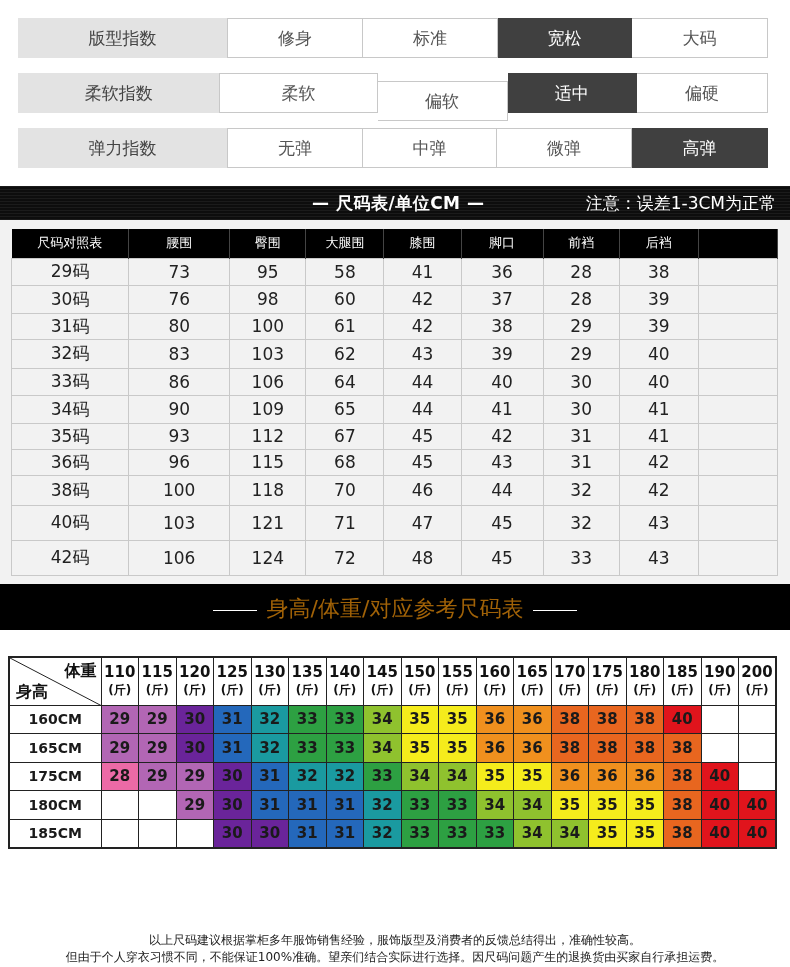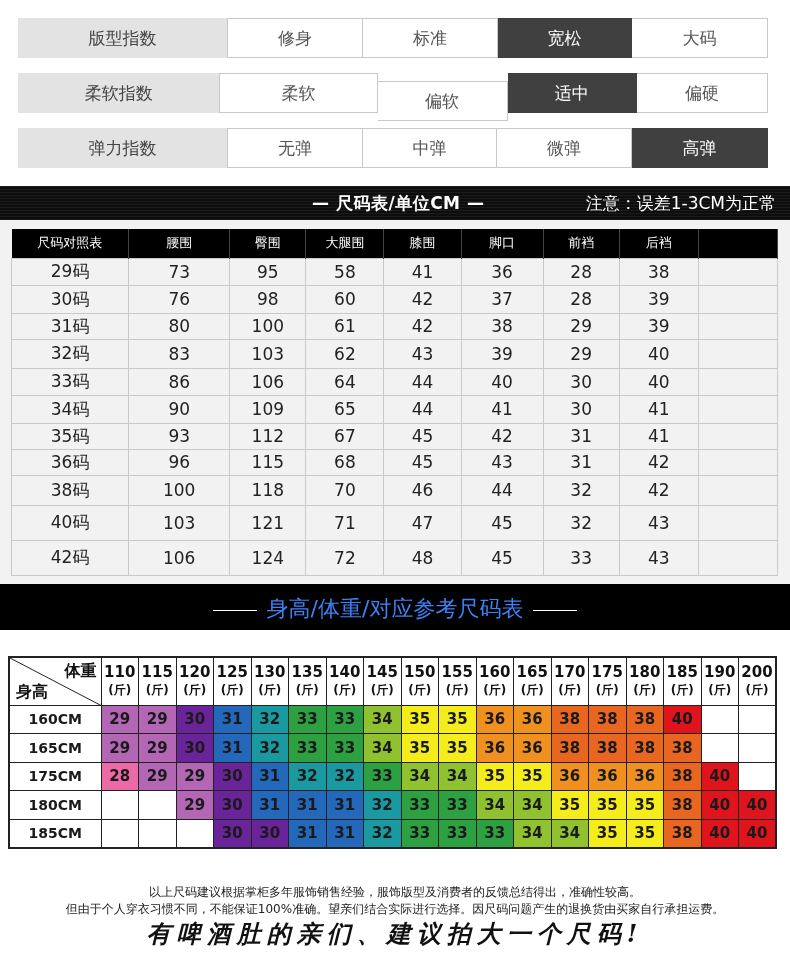--- a/index.html
+++ b/index.html
@@ -18,38 +18,38 @@
   .bar1-title { position: absolute; left: 312px; top: 6px; font-size: 17px; font-weight: bold; letter-spacing: 0.5px; }
   .bar1-note { position: absolute; right: 14px; top: 6px; font-size: 17px; }
 
   .chart-wrap { position: absolute; left: 0; top: 220px; width: 790px; height: 364px; background: #f2f2f2; }
   table.sz { position: absolute; left: 11px; top: 9px; width: 767px; border-collapse: collapse; table-layout: fixed; }
   table.sz th { background: #000; color: #fff; font-weight: normal; font-size: 13px; height: 29px; border-right: 1px solid #444; }
   table.sz td { background: #f2f2f2; color: #222; font-size: 17px; text-align: center; border: 1px solid #c9c9c9; }
   table.sz td:first-child { text-align: center; }
 
   
-  .bar2 { position: absolute; left: 0; top: 584px; width: 790px; height: 46px; background: #000; color: #3b82f6; }
+  .bar2 { position: absolute; left: 0; top: 584px; width: 790px; height: 46px; background: #000; color: #a16207; }
   .bar2-title { position: absolute; left: 0; width: 790px; top: 10px; text-align: center; font-size: 22px; }
   .bar2-line { display: inline-block; width: 44px; height: 1px; background: #fff; vertical-align: middle; margin: 0 10px; }
 
   
   table.hw { position: absolute; left: 8px; top: 656px; border-collapse: collapse; table-layout: fixed; border: 2px solid #222; }
   table.hw th, table.hw td { border: 1px solid #222; text-align: center; font-weight: bold; }
   table.hw th { background: #fff; color: #111; height: 48px; width: 37.5px; font-size: 15px; line-height: 18px; }
   table.hw th .unit { display: block; font-size: 12px; font-weight: bold; }
   table.hw th.corner { width: 92px; position: relative; padding: 0; }
   .corner-svg { position: absolute; left: 0; top: 0; width: 92px; height: 48px; }
   .corner-w { position: absolute; right: 4px; top: 4px; font-size: 16px; }
   .corner-h { position: absolute; left: 6px; bottom: 4px; font-size: 16px; }
   table.hw td { height: 28.5px; font-size: 15px; color: #1a1a1a; }
   table.hw td.rowlab { background: #fff; font-size: 14px; }
 
   .foot { position: absolute; left: 0; top: 884px; width: 790px; text-align: center; color: #222; }
-  .foot-l1 { font-size: 12px; line-height: 17px; }
+  .foot-l1 { font-size: 12px; line-height: 17px; margin-top: 48px; }
   .foot-l2 { font-size: 12px; line-height: 17px; }
   .foot-big { font-family: "DejaVu Serif", "Liberation Serif", serif; font-size: 24px; font-weight: bold; font-style: italic; letter-spacing: 6px; margin-top: 0; color: #111; }
 </style>
 </head>
 <body>
 
 <div class="idx-section">
   <div class="idx-row" style="top:18px;">
     <div class="idx-label">版型指数</div>
     <div class="idx-opt first" style="width:136px;">修身</div>

